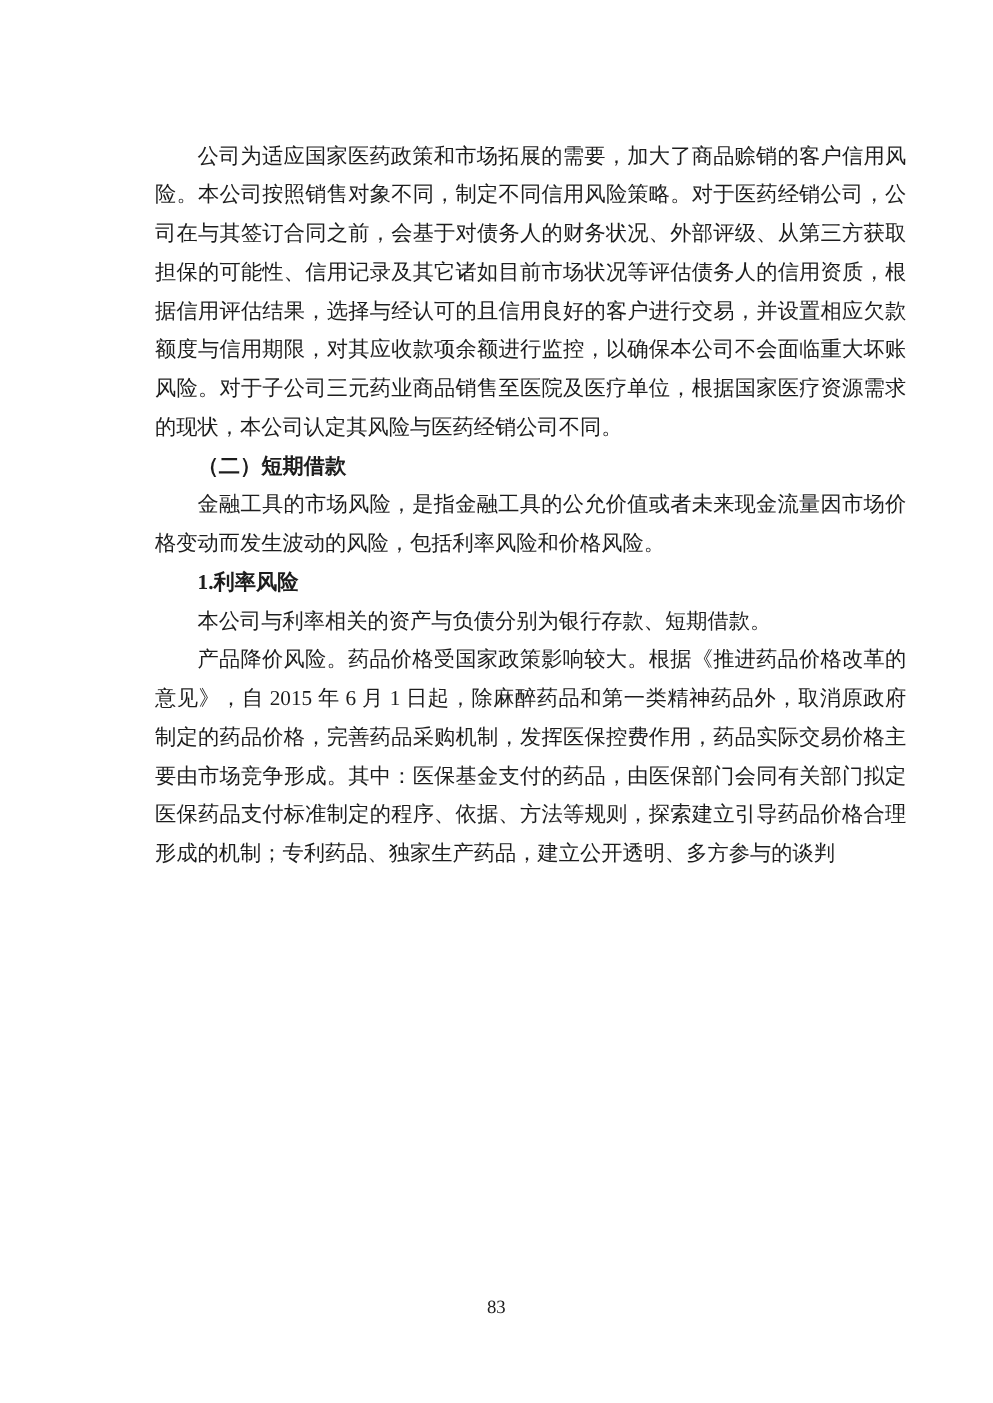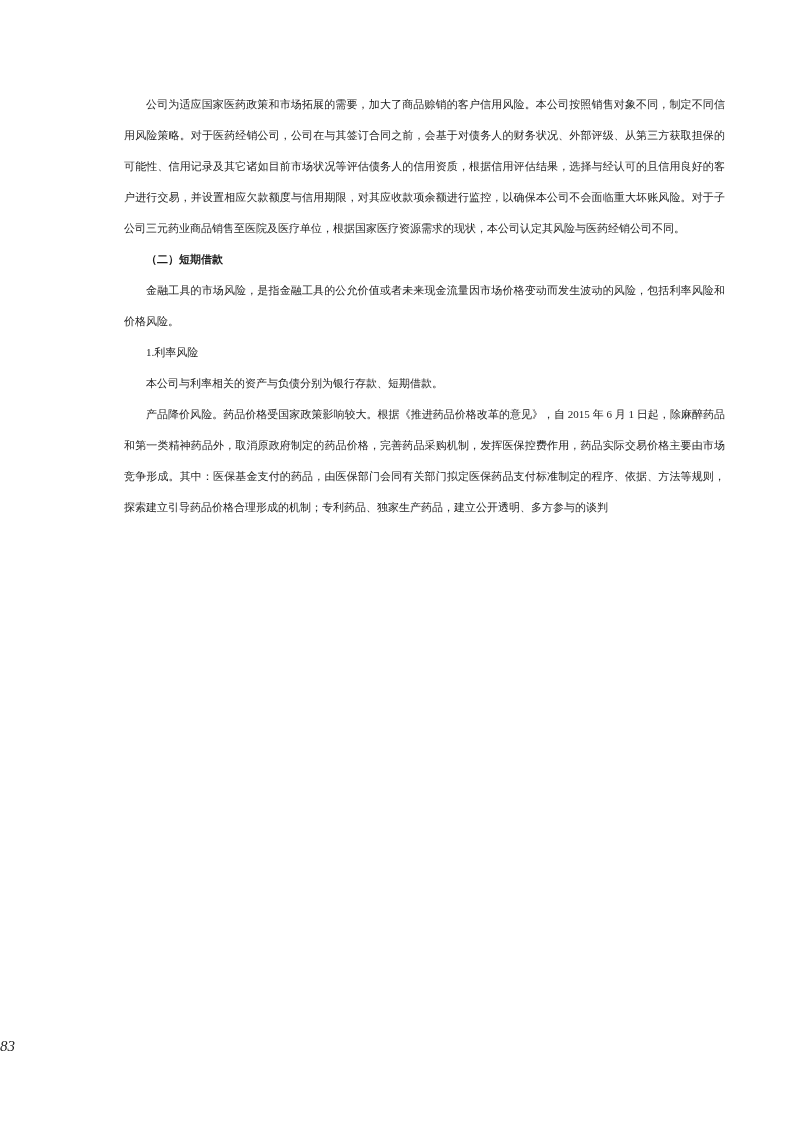--- a/index.html
+++ b/index.html
@@ -16,48 +16,47 @@
     color: #1d1d1d;
   }
   .a4-page {
     position: absolute;
     inset: 0;
     background: #ffffff;
   }
   .doc-content {
     position: absolute;
     left: 124px;
-    top: 89px;
+    top: 109px;
     width: 601px;
-    font-size: 11px;
+    font-size: 17px;
     line-height: 31px;
     text-align: justify;
     letter-spacing: 0;
   }
   .doc-content p {
     margin: 0;
     padding: 0;
     text-indent: 2em;
   }
   .block-heading {
     font-weight: bold;
   }
   .block-subheading {
-    font-weight: normal;
+    font-weight: bold;
   }
   .page-number {
     position: absolute;
     left: 0;
     right: 0;
     top: 1036px;
-    text-align: left;
+    text-align: center;
     font-size: 15px;
     line-height: 20px;
     color: #1d1d1d;
-    font-style: italic;
   }
 </style>
 </head>
 <body>
 
 <div class="a4-page">
 
   <div class="doc-content">
     <p class="block-paragraph">公司为适应国家医药政策和市场拓展的需要，加大了商品赊销的客户信用风险。本公司按照销售对象不同，制定不同信用风险策略。对于医药经销公司，公司在与其签订合同之前，会基于对债务人的财务状况、外部评级、从第三方获取担保的可能性、信用记录及其它诸如目前市场状况等评估债务人的信用资质，根据信用评估结果，选择与经认可的且信用良好的客户进行交易，并设置相应欠款额度与信用期限，对其应收款项余额进行监控，以确保本公司不会面临重大坏账风险。对于子公司三元药业商品销售至医院及医疗单位，根据国家医疗资源需求的现状，本公司认定其风险与医药经销公司不同。</p>
     <p class="block-heading">（二）短期借款</p>

